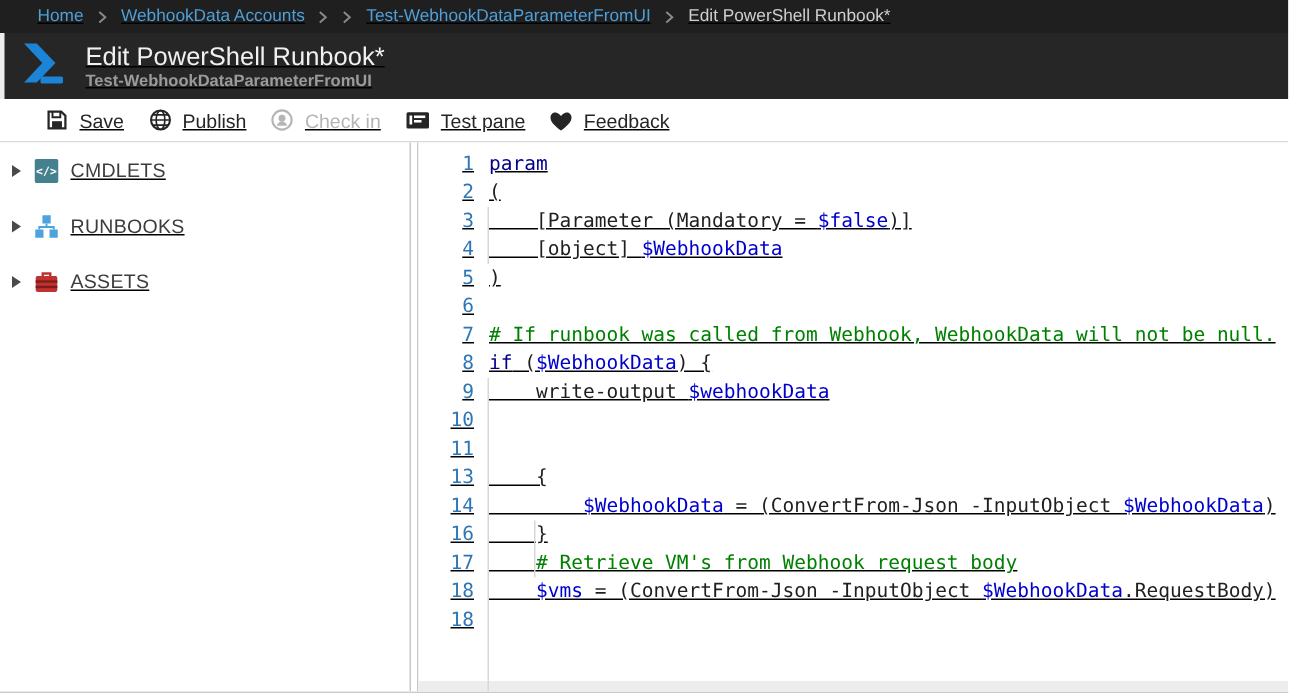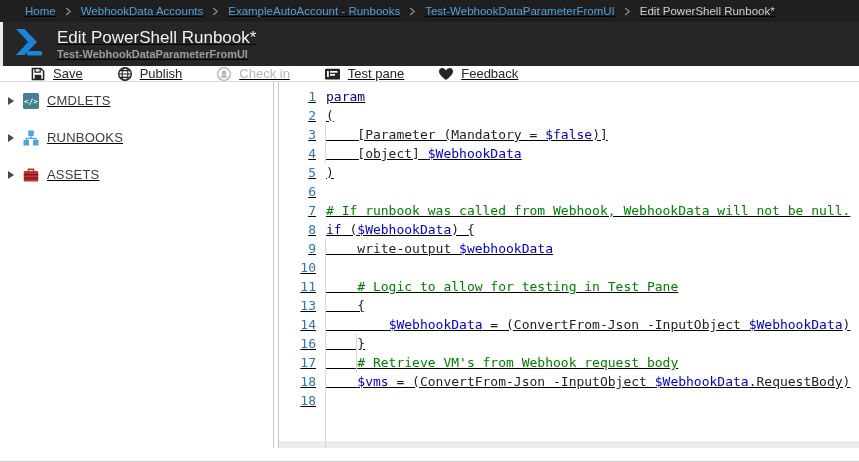--- a/index.html
+++ b/index.html
@@ -15,22 +15,22 @@
   .bc svg{display:block;}
 
   
   .hdr{height:44px;background:#262626;display:flex;align-items:center;
        padding-left:10px;border-left:3px solid #ededed;box-sizing:border-box;}
   .hdr-icon{margin-right:10px;flex:none;}
   .hdr-title{font-size:17px;color:#f1f1f1;line-height:1.15;font-weight:400;}
   .hdr-sub{font-size:11px;color:#9b9b9b;margin-top:1px;font-weight:700;}
 
   
-  .tb{height:16px;background:#fff;border-bottom:1px solid #d9d9d9;display:flex;
-      align-items:center;padding-left:30px;gap:34px;box-sizing:border-box;}
+  .tb{height:29px;background:#fff;border-bottom:1px solid #d9d9d9;display:flex;
+      align-items:center;padding-left:30px;gap:16px;box-sizing:border-box;}
   .tb-btn{display:flex;align-items:center;gap:7px;font-size:13px;color:#252525;cursor:pointer;}
   .tb-btn.disabled{color:#b5b5b5;cursor:default;}
   .tb-btn svg{display:block;}
 
   
   .content{display:flex;height:366px;}
   .side{width:274px;background:#fff;border-right:1px solid #c8c8c8;
         box-sizing:border-box;flex:none;}
   .splitter{width:5px;background:#fff;border-right:1px solid #c8c8c8;
         box-sizing:border-box;flex:none;cursor:col-resize;}
@@ -61,21 +61,20 @@
 <div class="app">
   <div class="bc" id="breadcrumb">
       <span class="bc-link">Home</span>
       <svg width="7" height="9" viewBox="0 0 7 9">
         <path d="M1.2 1l4 3.5-4 3.5" fill="none" stroke="#8a8a8a" stroke-width="1.3"></path>
       </svg>
       <span class="bc-link">WebhookData Accounts</span>
       <svg width="7" height="9" viewBox="0 0 7 9">
         <path d="M1.2 1l4 3.5-4 3.5" fill="none" stroke="#8a8a8a" stroke-width="1.3"></path>
       </svg>
-      <span class="bc-link">ExampleAutoAccount - Runbooks</span>
       <svg width="7" height="9" viewBox="0 0 7 9">
         <path d="M1.2 1l4 3.5-4 3.5" fill="none" stroke="#8a8a8a" stroke-width="1.3"></path>
       </svg>
       <span class="bc-link">Test-WebhookDataParameterFromUI</span>
       <svg width="7" height="9" viewBox="0 0 7 9">
         <path d="M1.2 1l4 3.5-4 3.5" fill="none" stroke="#8a8a8a" stroke-width="1.3"></path>
       </svg>
       <span class="bc-current">Edit PowerShell Runbook*</span>
     </div>
 
@@ -168,21 +167,21 @@
       <div class="line"><span class="ln">1</span><span class="code"><span class="tok-kw">param</span></span></div>
         <div class="line"><span class="ln">2</span><span class="code"><span class="tok-pl">(</span></span></div>
         <div class="line"><span class="ln">3</span><span class="code"><span class="tok-pl">    [Parameter (Mandatory = </span><span class="tok-var">$false</span><span class="tok-pl">)]</span></span></div>
         <div class="line"><span class="ln">4</span><span class="code"><span class="tok-pl">    [object] </span><span class="tok-var">$WebhookData</span></span></div>
         <div class="line"><span class="ln">5</span><span class="code"><span class="tok-pl">)</span></span></div>
         <div class="line"><span class="ln">6</span><span class="code"></span></div>
         <div class="line"><span class="ln">7</span><span class="code"><span class="tok-com"># If runbook was called from Webhook, WebhookData will not be null.</span></span></div>
         <div class="line"><span class="ln">8</span><span class="code"><span class="tok-kw">if</span><span class="tok-pl"> (</span><span class="tok-var">$WebhookData</span><span class="tok-pl">) {</span></span></div>
         <div class="line"><span class="ln">9</span><span class="code"><span class="tok-pl">    write-output </span><span class="tok-var">$webhookData</span></span></div>
         <div class="line"><span class="ln">10</span><span class="code"></span></div>
-        <div class="line"><span class="ln">11</span><span class="code"><span class="tok-pl">    </span><span class="tok-com"># Logic to allow for testing in Test Pane</span></span></div>
+        <div class="line"><span class="ln">11</span></div>
         <div class="line"><span class="ln">13</span><span class="code"><span class="tok-pl">    {</span></span></div>
         <div class="line"><span class="ln">14</span><span class="code"><span class="tok-pl">        </span><span class="tok-var">$WebhookData</span><span class="tok-pl"> = (ConvertFrom-Json -InputObject </span><span class="tok-var">$WebhookData</span><span class="tok-pl">)</span></span></div>
         <div class="line"><span class="ln">16</span><span class="code"><span class="tok-pl">    }</span></span></div>
         <div class="line"><span class="ln">17</span><span class="code"><span class="tok-pl">    </span><span class="tok-com"># Retrieve VM's from Webhook request body</span></span></div>
         <div class="line"><span class="ln">18</span><span class="code"><span class="tok-pl">    </span><span class="tok-var">$vms</span><span class="tok-pl"> = (ConvertFrom-Json -InputObject </span><span class="tok-var">$WebhookData</span><span class="tok-pl">.RequestBody)</span></span></div>
         <div class="line"><span class="ln">18</span><span class="code"></span></div>
         <div class="hscroll"></div>
     <div class="guide" style="left: 46px; top: 43px; height: 38px;"></div>
         <div class="guide" style="left: 46px; top: 157px; height: 209px;"></div>
         <div class="guide" style="left: 77px; top: 252px; height: 38px;"></div>

